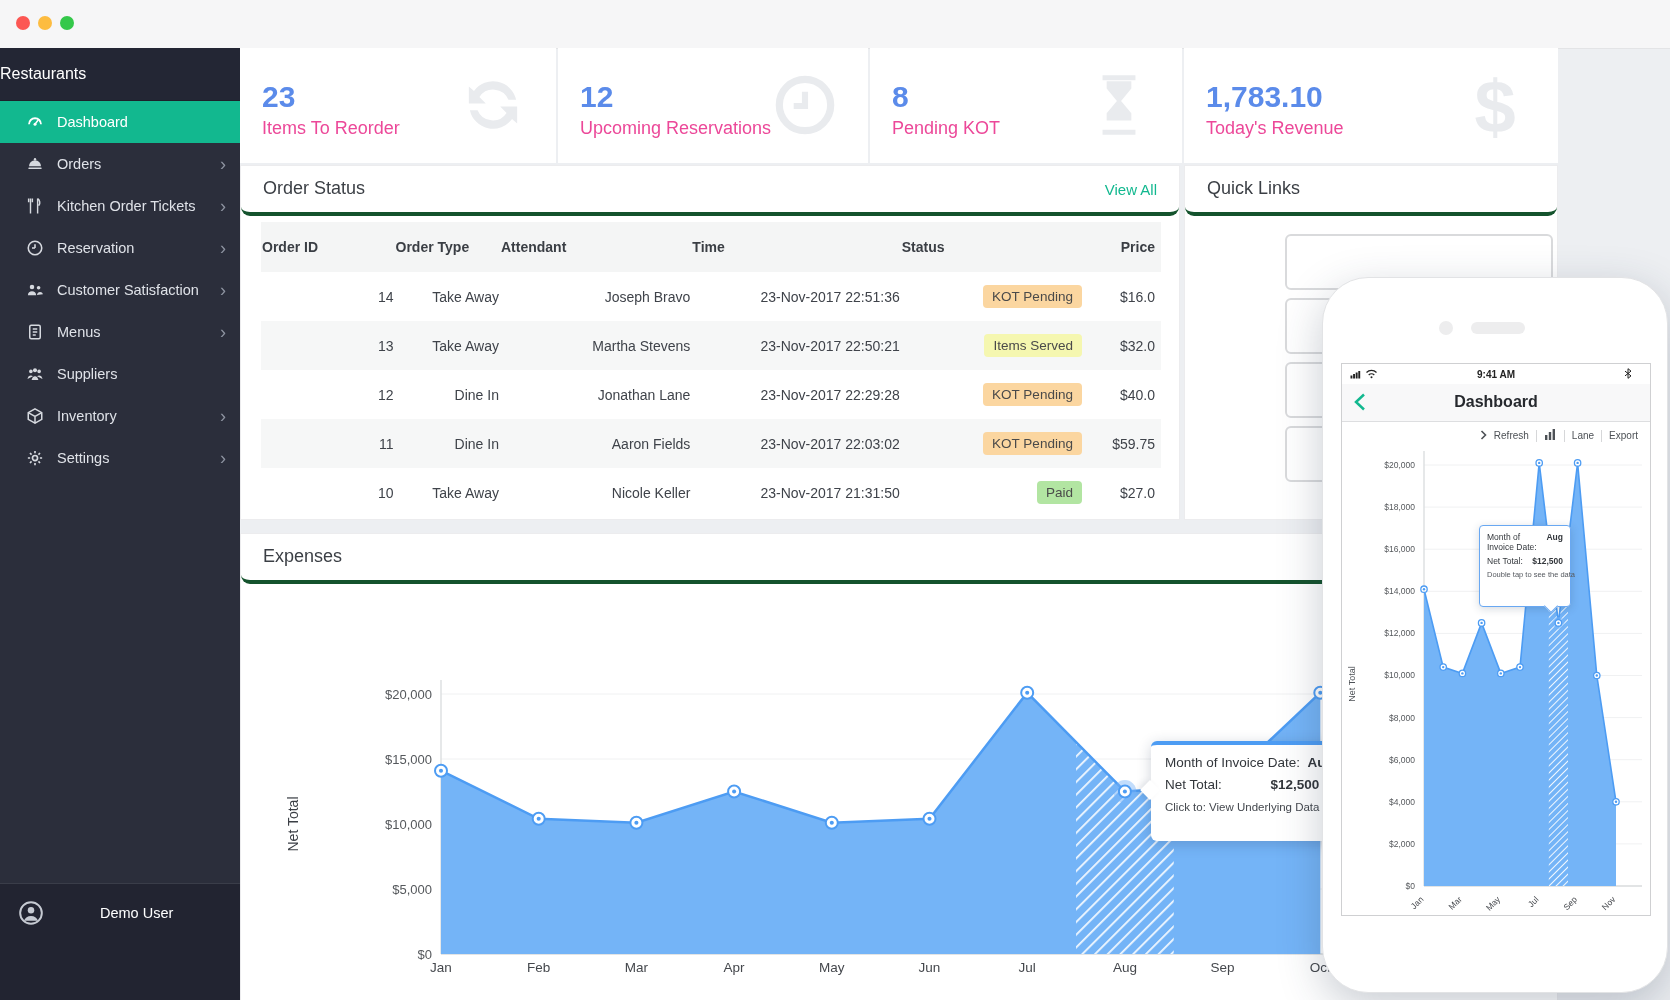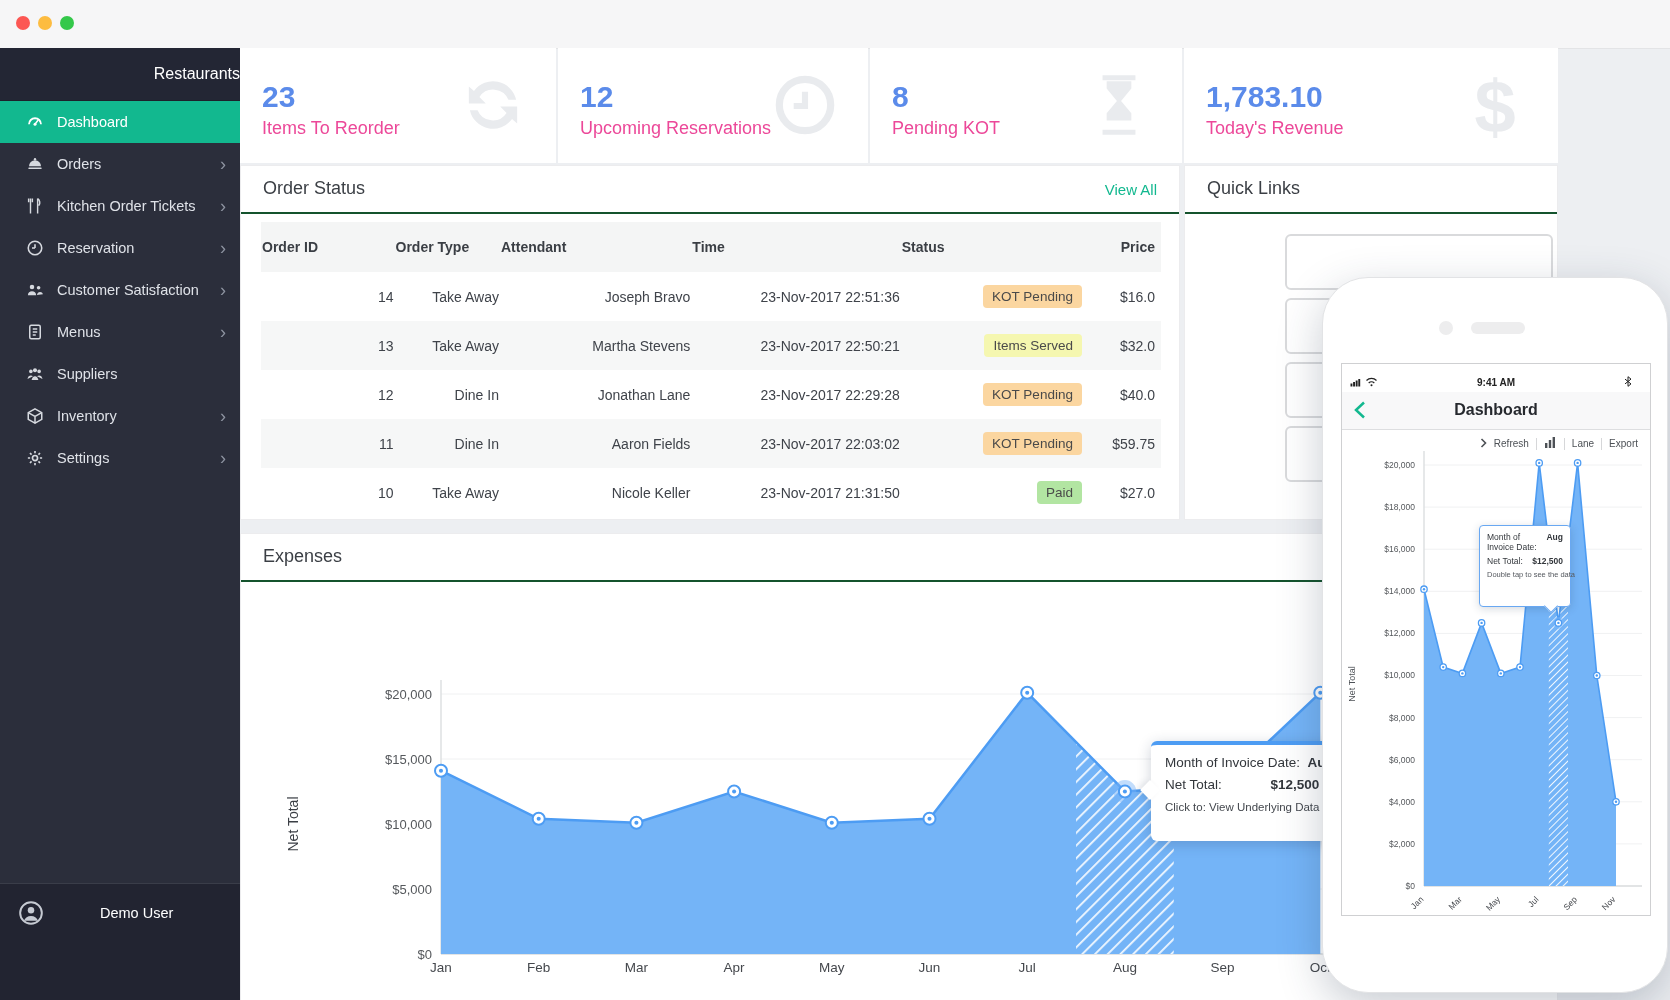--- a/index.html
+++ b/index.html
@@ -8,39 +8,39 @@
 
   
   .topbar{position:absolute;left:0;top:0;width:1670px;height:48px;background:#f6f6f7;border-bottom:1px solid #e3e4e6;}
   .tl{position:absolute;top:16px;width:14px;height:14px;border-radius:50%;}
   .tl.red{left:16px;background:#fc5753;}
   .tl.yellow{left:38px;background:#fdbc40;}
   .tl.green{left:60px;background:#34c84a;}
 
   
   .sidebar{position:absolute;left:0;top:48px;width:240px;height:952px;background:#2b2e3b;}
-  .sb-title{height:52px;line-height:52px;text-align:right;color:#fff;font-size:16px;background:#232634;border-bottom:1px solid #1d202b;}
+  .sb-title{height:52px;line-height:52px;text-align:left;color:#fff;font-size:16px;background:#232634;border-bottom:1px solid #1d202b;}
   .sb-item{position:relative;height:42px;display:flex;align-items:center;padding-left:26px;color:#dfe2e8;font-size:14.5px;cursor:pointer;}
   .sb-item .ic{width:18px;height:18px;margin-right:13px;display:inline-flex;}
   .sb-item .ic svg{width:18px;height:18px;}
   .sb-item .chev{position:absolute;right:14px;top:50%;transform:translateY(-50%);color:#8d93a0;font-size:18px;line-height:1;}
   .sb-item.active{background:#12b88f;color:#fff;}
   .sb-foot{position:absolute;left:0;bottom:0;width:240px;height:116px;background:#222431;border-top:1px solid #3a3d49;}
   .sb-foot .row{display:flex;align-items:center;padding:16px 18px;color:#fff;font-size:14.5px;gap:44px;}
   .sb-foot .av{width:26px;height:26px;margin-right:12px;}
 
   
   .card{position:absolute;top:48px;height:115px;background:#fff;}
   .card .num{position:absolute;left:22px;top:32px;font-size:30px;font-weight:700;color:#5b8bea;}
   .card .lbl{position:absolute;left:22px;top:70px;font-size:18px;color:#ec4899;}
   .card .bigic{position:absolute;right:26px;top:20px;width:74px;height:74px;}
 
   
   .panel{position:absolute;background:#fff;border:1px solid #ececee;box-sizing:border-box;}
-  .panel-head{position:relative;height:46px;border-bottom:2px solid #14532d;}
+  .panel-head{position:relative;height:46px;border-bottom:4px solid #14532d;border-radius:9px;}
   .panel-head .t{position:absolute;left:22px;top:12px;font-size:18px;color:#3b3f45;}
   .viewall{position:absolute;right:22px;top:15px;font-size:15px;color:#12b88f;cursor:pointer;}
 
   
   table.orders{position:absolute;left:20px;top:56px;width:900px;border-collapse:collapse;font-size:14px;color:#3f434a;}
   table.orders th{height:48px;background:#f4f5f5;font-weight:700;color:#3a3e44;}
   table.orders td{height:47px;text-align:right;}
   table.orders th{text-align:left;}
   table.orders th.price,table.orders td.price{text-align:right;padding-right:6px;}
   table.orders tr.alt td{background:#f6f7f7;}
@@ -65,21 +65,21 @@
   .tip-row{font-size:13.5px;color:#33373c;margin-bottom:7px;white-space:nowrap;}
   .tip-row b{font-weight:700;}
   .tip-hint{font-size:11.5px;color:#44484e;margin-top:9px;white-space:nowrap;}
 
   
   .phone{position:absolute;left:1322px;top:277px;width:346px;height:716px;background:#fff;border:1px solid #e2e3e5;
          border-radius:46px;box-shadow:0 14px 44px rgba(40,55,80,.25);z-index:40;box-sizing:border-box;}
   .cam{position:absolute;left:116px;top:43px;width:14px;height:14px;border-radius:50%;background:#ededee;}
   .spk{position:absolute;left:148px;top:44px;width:54px;height:12px;border-radius:6px;background:#ededee;}
   .screen{position:absolute;left:18px;top:85px;width:308px;height:551px;background:#fff;border:1px solid #cfd0d2;box-sizing:content-box;overflow:hidden;}
-  .pstatus{position:relative;height:20px;font-size:9.5px;color:#222;margin-top:8px;}
+  .pstatus{position:relative;height:20px;font-size:9.5px;color:#222;}
   .pstatus .left{position:absolute;left:8px;top:4px;display:flex;align-items:center;gap:3px;}
   .pstatus .time{position:absolute;left:154px;top:5px;transform:translateX(-50%);font-weight:700;font-size:10px;}
   .pstatus .right{position:absolute;right:10px;top:4px;display:flex;align-items:center;gap:4px;font-size:9px;flex-direction:column;}
   .phead{position:relative;height:37px;background:#f8f8f9;border-bottom:1px solid #dddee0;}
   .phead .ttl{position:absolute;left:0;right:0;top:9px;text-align:center;font-size:16px;font-weight:700;color:#26292e;}
   .phead .back{position:absolute;left:12px;top:9px;width:12px;height:18px;cursor:pointer;}
   .ptools{position:relative;height:27px;display:flex;align-items:center;justify-content:flex-end;padding-right:12px;gap:7px;font-size:10px;color:#4d5156;}
   .ptools .sep{width:1px;height:12px;background:#d6d7d9;}
   #phone-chart{position:absolute;left:0;top:0;width:308px;height:551px;}
   .pylab{position:absolute;left:10px;top:320px;font-size:9px;color:#4d5156;transform:translate(-50%,-50%) rotate(-90deg);white-space:nowrap;}

